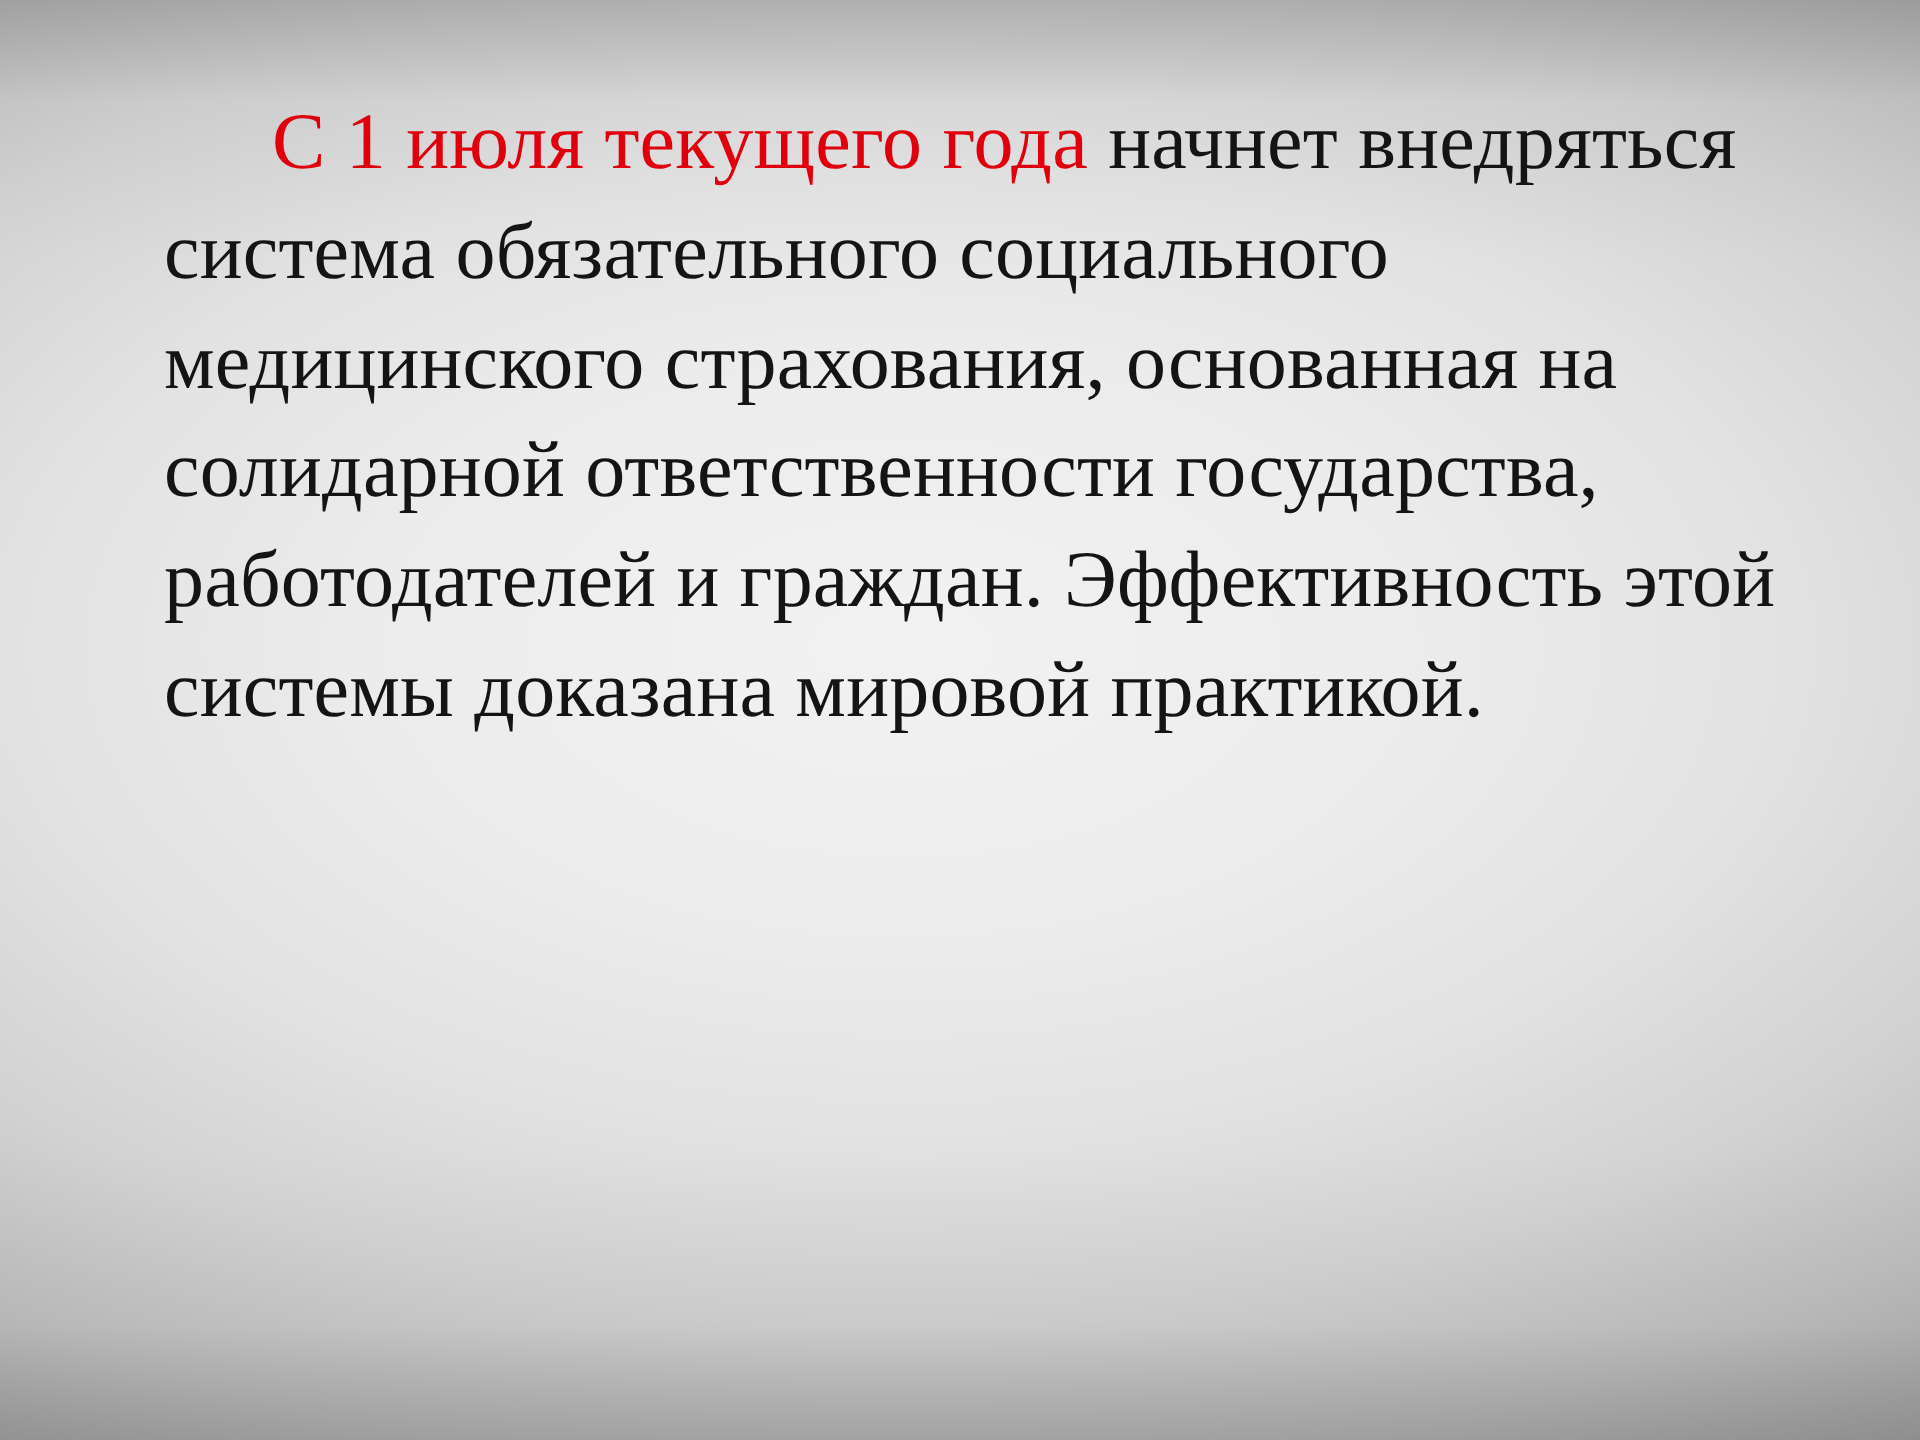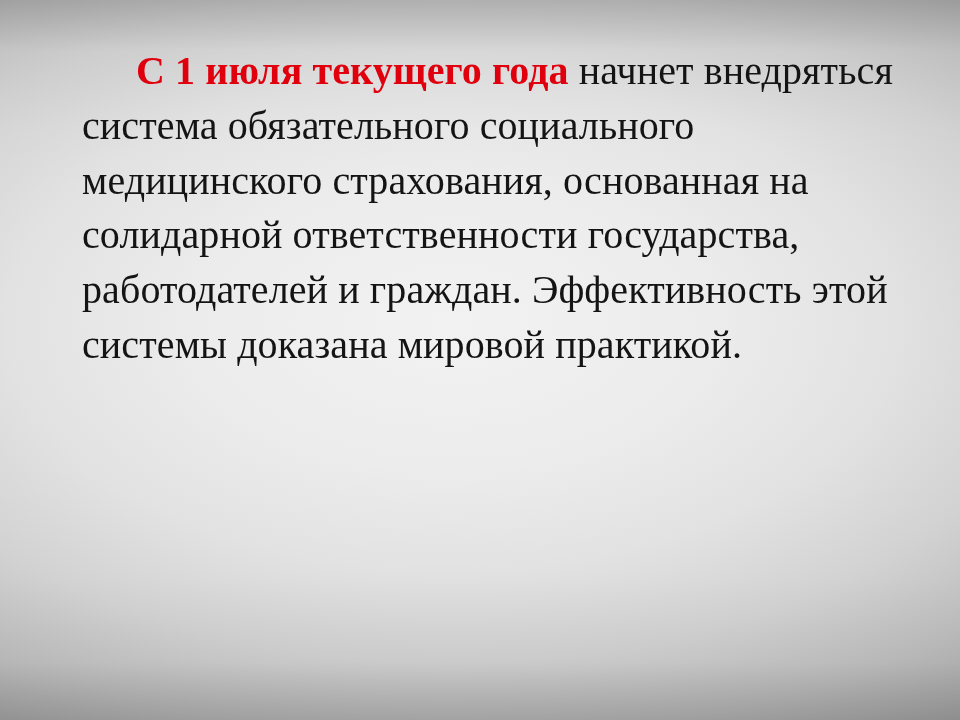--- a/index.html
+++ b/index.html
@@ -53,21 +53,21 @@
     font-size: 40px;
     line-height: 1.37;
     color: #141414;
     text-align: left;
     text-indent: 54px;
     letter-spacing: 0.1px;
     z-index: 2;
   }
   .highlight {
     color: #e0000d;
-    font-weight: bold;
+    font-weight: normal;
   }
 </style>
 </head>
 <body>
 
 <div id="slide">
   <p id="body-text">
     <span class="highlight">С 1 июля текущего года</span><span> начнет внедряться система обязательного социального медицинского страхования, основанная на солидарной ответственности государства, работодателей и граждан. Эффективность этой системы доказана мировой практикой.</span>
   </p>
 </div>

